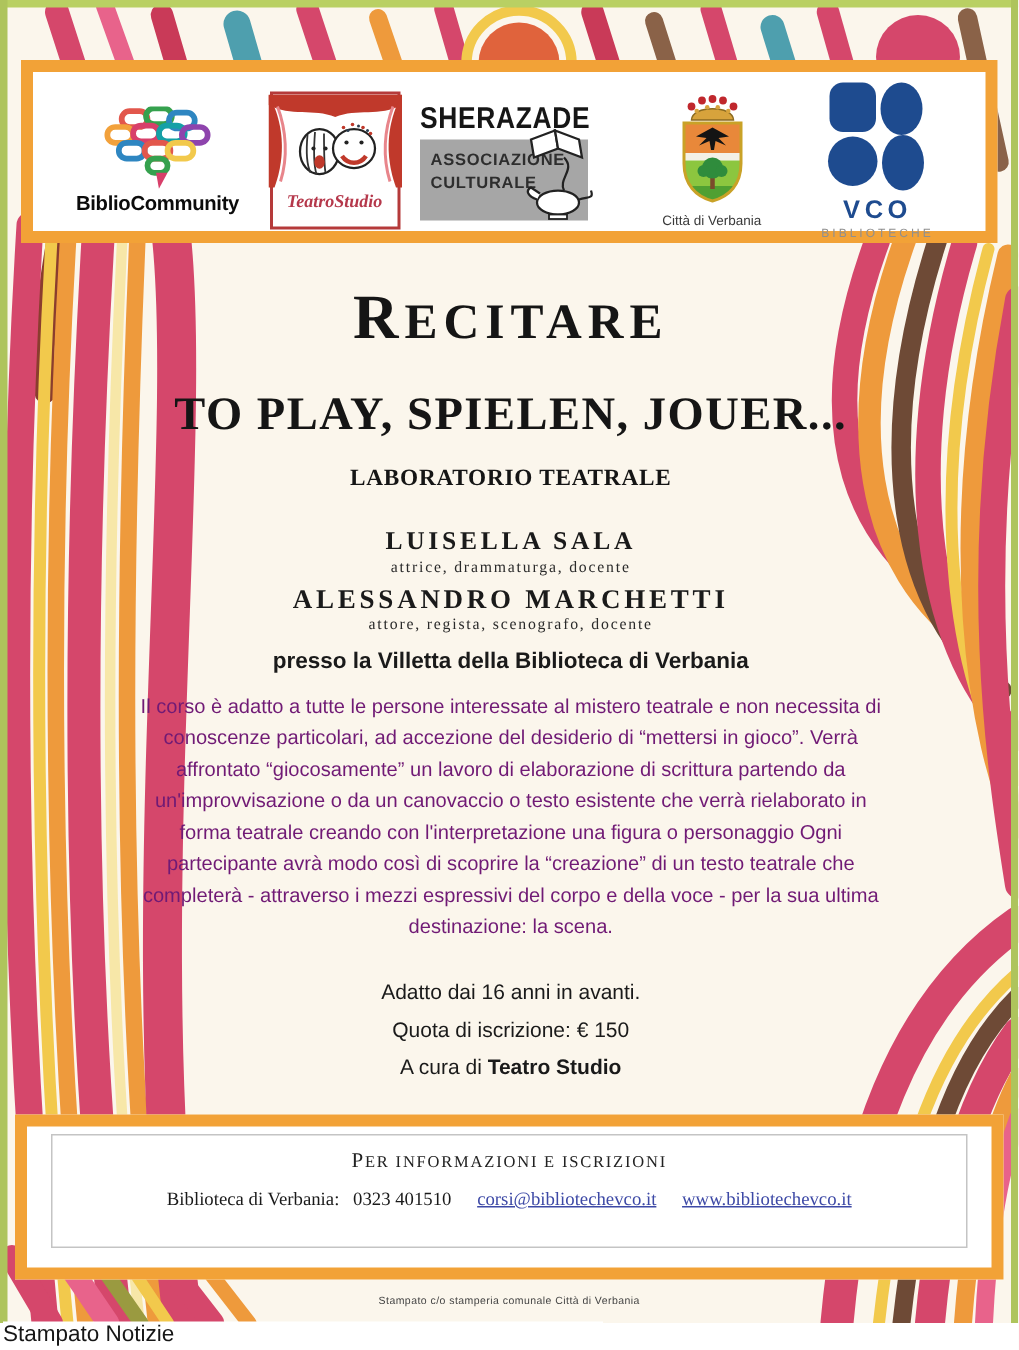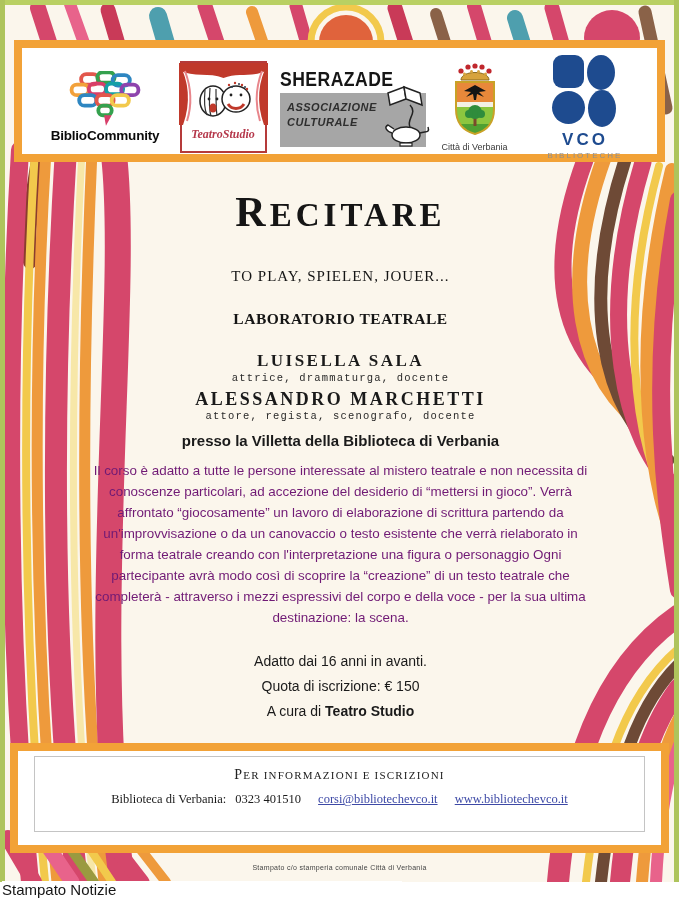--- a/index.html
+++ b/index.html
@@ -20,49 +20,49 @@
   .lg-biblio{width:122px;}
   .biblio-label{font-size:13.5px;font-weight:700;color:#0b0b0b;letter-spacing:-0.2px;margin-top:1px;}
   .lg-teatro{width:99px;}
   .teatro-box{width:87px;height:92px;border:2px solid #B53A3A;background:#fff;box-sizing:border-box;
               display:flex;flex-direction:column;align-items:center;justify-content:flex-start;}
   .teatro-script{font-family:"Liberation Serif",serif;font-style:italic;font-weight:700;
                  font-size:12px;color:#B5384B;margin-top:-2px;}
   .lg-sher{width:134px;align-items:flex-start;}
   .sher-name{font-size:20px;font-weight:700;color:#161616;transform:scaleX(0.88);transform-origin:left;
              letter-spacing:0.5px;margin-bottom:2px;white-space:nowrap;}
-  .sher-box{position:relative;width:146px;height:54px;background:#A6A6A6;box-sizing:border-box;
-            padding:7px 0 0 7px;font-style:italic;}
+  .sher-box{position:relative;width:112px;height:54px;background:#A6A6A6;box-sizing:border-box;
+            padding:7px 0 0 7px;}
   .sher-line{font-size:11px;font-weight:700;color:#2e2e2e;letter-spacing:0.5px;line-height:15px;}
   .sher-icon{position:absolute;right:-6px;top:-10px;}
   .lg-verb{width:106px;}
   .verb-caption{font-size:9px;color:#3a3a3a;margin-top:2px;}
   .lg-vco{width:100px;}
   .vco-clover{position:relative;width:66px;height:72px;}
   .vco-shape{position:absolute;background:#1E4B8F;}
   .vco-tl{left:1px;top:0;width:31px;height:33px;border-radius:9px;}
   .vco-tr{left:35px;top:0;width:28px;height:35px;border-radius:50%;}
   .vco-bl{left:0;top:36px;width:33px;height:33px;border-radius:50%;}
   .vco-br{left:36px;top:35px;width:28px;height:37px;border-radius:50%;}
   .vco-acronym{font-size:17px;font-weight:700;letter-spacing:3px;color:#1E4B8F;margin-top:3px;}
   .vco-label{font-size:8px;letter-spacing:2px;color:#8f8f8f;margin-top:1px;}
 
   
   .content{position:absolute;left:88px;top:192px;width:505px;z-index:2;text-align:center;color:#111;}
   .title{margin:0;font-family:"Liberation Serif",serif;font-weight:600;font-size:33px;
          letter-spacing:4px;line-height:40px;color:#151515;}
   .title::first-letter{font-size:42px;}
-  .subtitle{margin:26px 0 0 0;font-family:"Liberation Serif",serif;font-weight:400;font-size:15px;
+  .subtitle{margin:26px 0 0 0;font-family:"Liberation Serif",serif;font-weight:700;font-size:31px;
             letter-spacing:1px;line-height:30px;color:#151515;}
   .kicker{margin:18px 0 0 0;font-family:"Liberation Serif",serif;font-weight:700;font-size:15.5px;
           letter-spacing:0.5px;line-height:20px;color:#151515;}
   .person-name{margin-top:22px;font-family:"Liberation Serif",serif;font-weight:600;font-size:17px;
                letter-spacing:2.5px;line-height:20px;color:#1a1a1a;}
   .person-name.second{margin-top:3px;font-size:18px;}
-  .person-role{font-family:Liberation Mono, monospace;font-size:10.5px;letter-spacing:1.2px;
+  .person-role{font-family:Liberation Serif, serif;font-size:10.5px;letter-spacing:1.2px;
                line-height:15px;color:#2a2a2a;}
   .schedule{margin-top:13px;font-weight:700;font-size:15px;line-height:24px;color:#1a1a1a;}
   .venue{margin-top:7px;font-weight:700;font-size:15px;line-height:20px;color:#1a1a1a;}
   .description{margin:9px 0 16px 0;font-size:13.4px;line-height:21px;color:#701a75;}
   .details{margin-top:21px;font-size:14px;line-height:25px;color:#1a1a1a;}
   .details b{font-weight:700;}
 
   
   .contact-frame{position:absolute;left:10px;top:743px;width:659px;height:110px;z-index:2;
                  background:#ffffff;border:8px solid #F2A237;box-sizing:border-box;padding-left:34px;}

